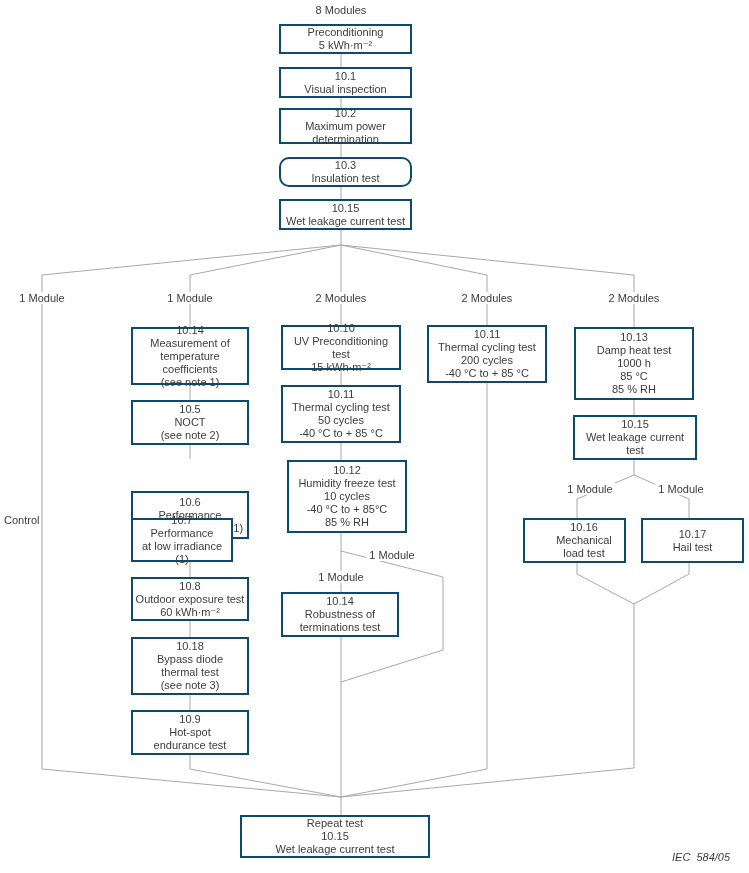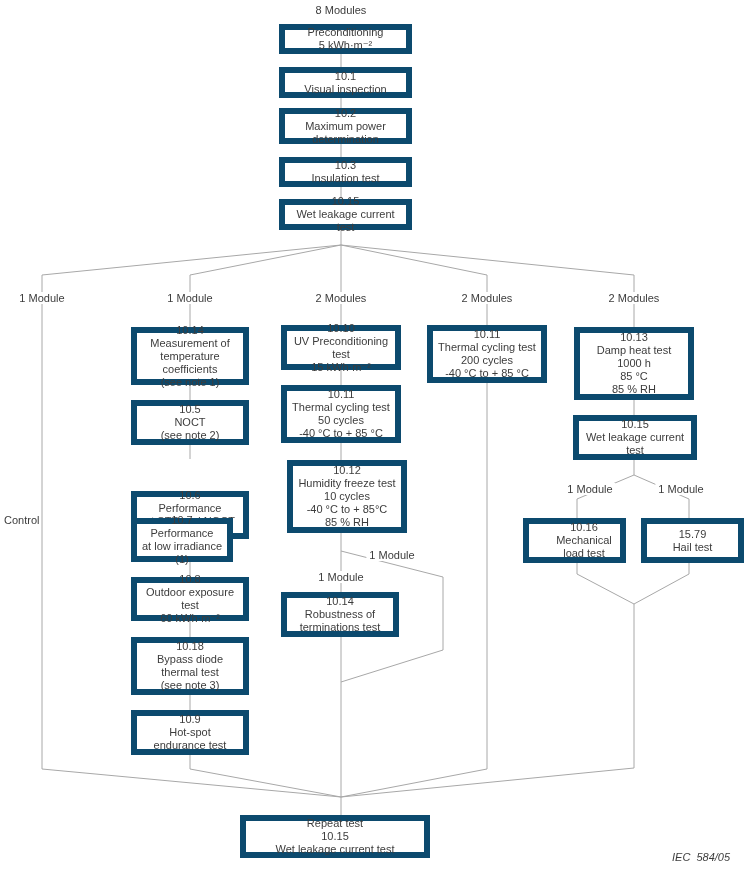--- a/index.html
+++ b/index.html
@@ -4,38 +4,38 @@
 <style>
   html,body{margin:0;padding:0;background:#ffffff;}
   .stage{
     position:relative;width:749px;height:873px;background:#ffffff;
     font-family:"Liberation Sans","DejaVu Sans",sans-serif;color:#3c3c3c;
     overflow:hidden;
   }
   .wires{position:absolute;left:0;top:0;width:749px;height:873px;}
   .wires polyline{fill:none;stroke:#a8a8a8;stroke-width:1;}
   .node{
-    position:absolute;box-sizing:border-box;border:6px solid #0c4a6e;background:#ffffff;
+    position:absolute;box-sizing:border-box;border:2px solid #0c4a6e;background:#ffffff;
     display:flex;align-items:center;justify-content:center;text-align:center;
     white-space:pre-line;font-size:11px;line-height:13px;padding:1px 2px;
   }
   .lbl{
     position:absolute;font-size:11px;line-height:12px;background:#ffffff;
     padding:0 3px;white-space:nowrap;transform:translateX(-50%);
   }
   .lbl-left{transform:none;padding:0;}
   .credit{
     position:absolute;left:672px;top:851px;font-size:11px;font-style:italic;
     white-space:pre;color:#3c3c3c;
   }
   
   #n-precon{left:279px;top:24px;width:133px;height:30px;}
   #n-visual{left:279px;top:67px;width:133px;height:31px;}
   #n-maxpower{left:279px;top:108px;width:133px;height:36px;}
-  #n-insulation{left:279px;top:157px;width:133px;height:30px;}
+  #n-insulation{left:279px;top:157px;width:133px;height:30px;border-radius:10px;}
   #n-wet-top{left:279px;top:199px;width:133px;height:31px;}
   #n-tempcoeff{left:131px;top:327px;width:118px;height:58px;}
   #n-noct{left:131px;top:400px;width:118px;height:45px;}
   #n-perfstc{left:131px;top:459px;width:118px;height:48px;margin-top:32px;}
   #n-perflow{left:131px;top:518px;width:102px;height:44px;}
   #n-outdoor{left:131px;top:577px;width:118px;height:44px;}
   #n-bypassdiode{left:131px;top:637px;width:118px;height:58px;}
   #n-hotspot{left:131px;top:710px;width:118px;height:45px;}
   #n-uvprecon{left:281px;top:325px;width:120px;height:45px;}
   #n-tc50{left:281px;top:385px;width:120px;height:58px;}
@@ -170,21 +170,21 @@
 Damp heat test
 1000 h
 85 °C
 85 % RH</div>
   <div class="node" id="n-wet-dh">10.15
 Wet leakage current
 test</div>
   <div class="node" id="n-mechload">10.16
 Mechanical
 load test</div>
-  <div class="node" id="n-hail">15.79
+  <div class="node" id="n-hail">10.17
 Hail test</div>
 
   <div class="node" id="n-repeat">Repeat test
 10.15
 Wet leakage current test</div>
 
   <div class="credit">IEC  584/05</div>
 </div>
 
 </body></html>

